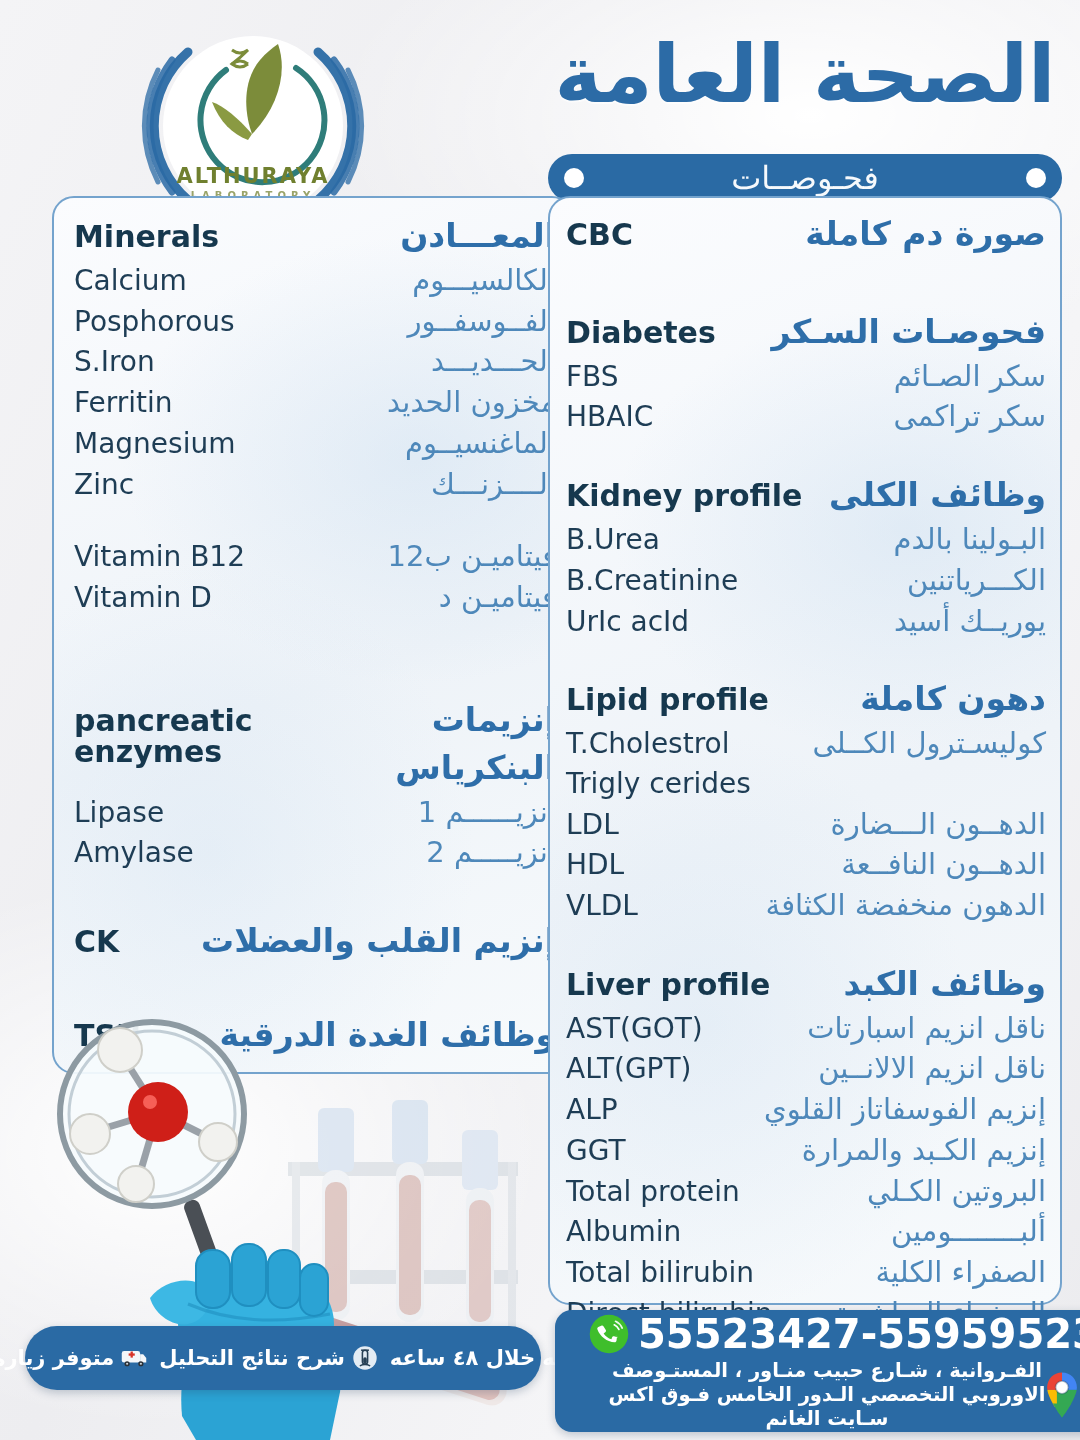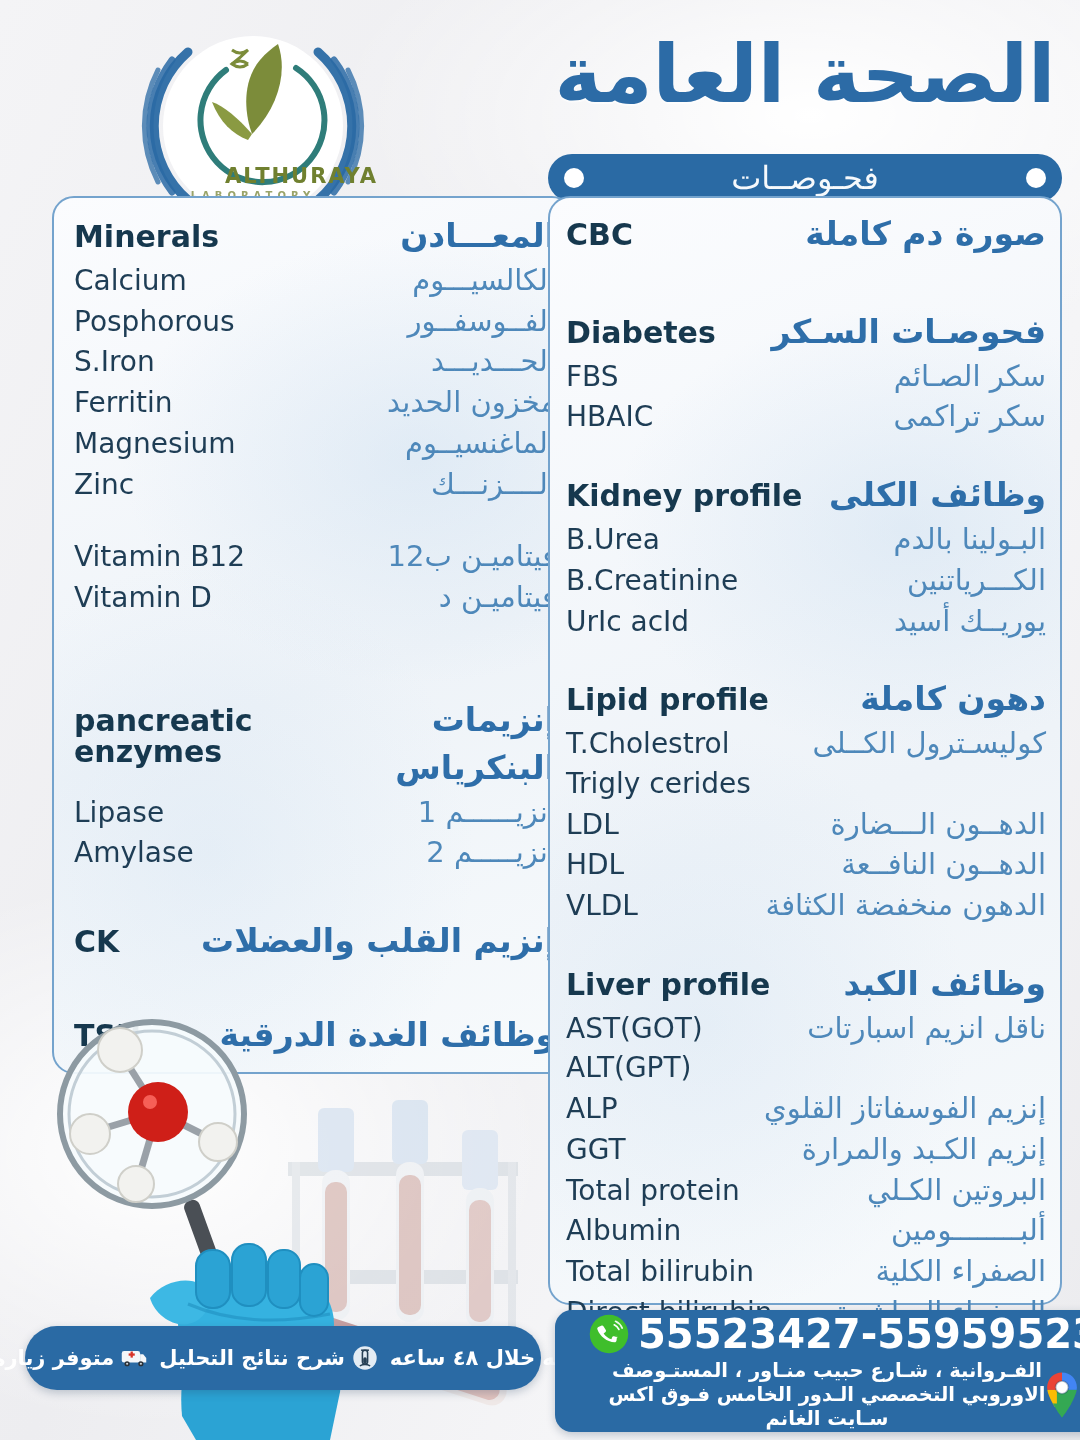--- a/index.html
+++ b/index.html
@@ -11,21 +11,21 @@
   body{font-family:"DejaVu Sans", sans-serif; background:#d9d9db;}
   .canvas{position:relative;width:1080px;height:1440px;overflow:hidden;margin:0 auto;
     background:
       radial-gradient(800px 400px at 75% 8%, #ffffff 0%, rgba(255,255,255,0) 60%),
       radial-gradient(700px 500px at 15% 80%, #ffffff 0%, rgba(255,255,255,0) 55%),
       linear-gradient(115deg, #f4f4f6 0%, #ededf0 40%, #f5f5f7 70%, #ebebee 100%);
   }
   
   .logo{position:absolute;left:128px;top:22px;width:250px;height:210px;}
   .logo svg{position:absolute;inset:0;}
-  .logo .brand1{position:absolute;left:0;right:0;top:142px;text-align:right;
+  .logo .brand1{position:absolute;left:0;right:0;top:142px;text-align:center;
     font-weight:800;font-size:21px;letter-spacing:2px;color:var(--logo-olive);}
   .logo .brand2{position:absolute;left:0;right:0;top:168px;text-align:center;
     font-weight:600;font-size:10px;letter-spacing:5px;color:#9aa469;}
   
   .title{position:absolute;left:548px;top:28px;width:514px;text-align:center;direction:rtl;
     font-size:80px;font-weight:900;color:var(--accent-dark);
     text-shadow:0 2px 0 rgba(255,255,255,.6);}
   .banner{position:absolute;left:548px;top:154px;width:514px;height:48px;border-radius:26px;
     background:var(--accent);display:flex;align-items:center;justify-content:center;}
   .banner .dot{position:absolute;top:14px;width:20px;height:20px;border-radius:50%;background:#fff;}
@@ -251,20 +251,21 @@
         <div class="row heading">
           <span class="en">Liver profile</span>
           <span class="ar" dir="rtl">وظائف الكبد</span>
         </div>
         <div class="row item">
           <span class="en">AST(GOT)</span>
           <span class="ar" dir="rtl">ناقل انزيم اسبارتات</span>
         </div>
         <div class="row item">
           <span class="en">ALT(GPT)</span>
+          <span class="ar" dir="rtl">ناقل انزيم الالانــين</span>
         </div>
         <div class="row item">
           <span class="en">ALP</span>
           <span class="ar" dir="rtl">إنزيم الفوسفاتاز القلوي</span>
         </div>
         <div class="row item">
           <span class="en">GGT</span>
           <span class="ar" dir="rtl">إنزيم الكـبد والمرارة</span>
         </div>
         <div class="row item">

